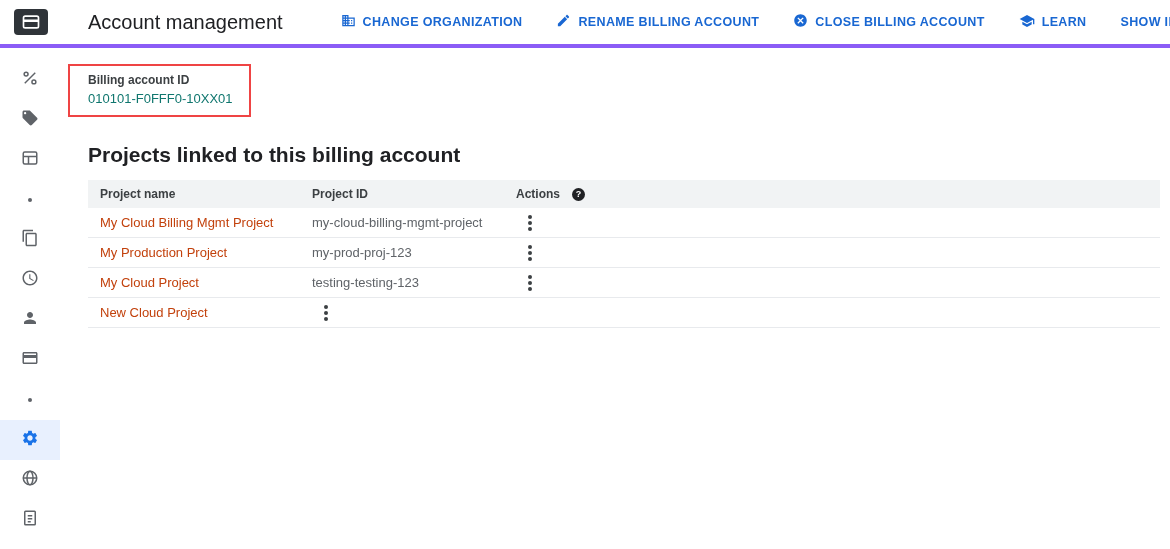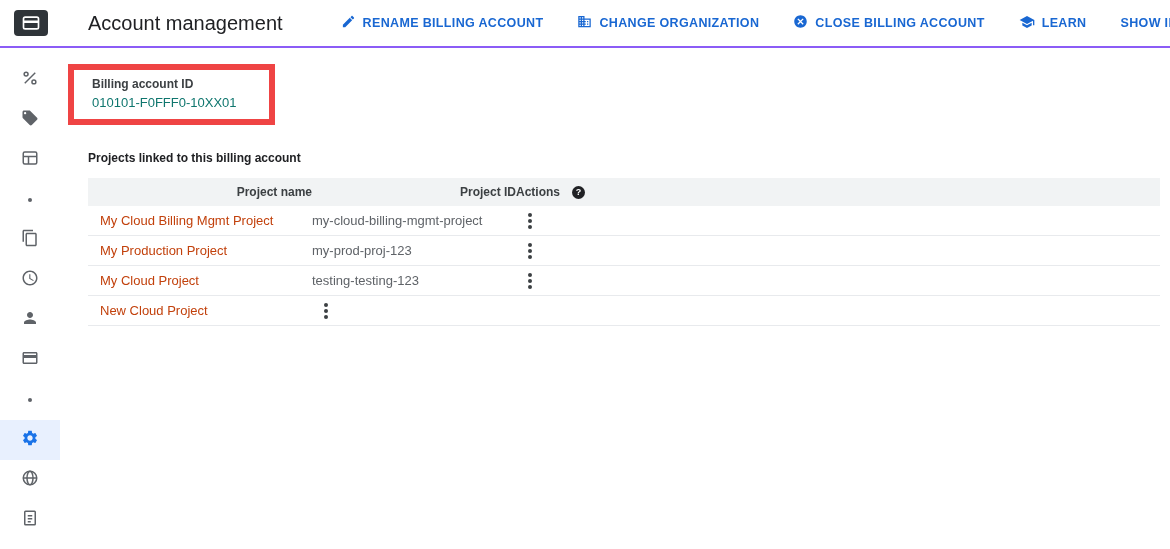--- a/index.html
+++ b/index.html
@@ -4,21 +4,21 @@
 <style>
   * { margin:0; padding:0; box-sizing:border-box; }
   html,body { width:1170px; height:549px; overflow:hidden; background:#fff;
     font-family:"Liberation Sans", sans-serif; color:#202124; }
 
   .app { position:relative; width:1170px; height:549px; background:#fff; }
 
   
   .header { position:absolute; top:0; left:0; right:0; height:48px;
     display:flex; align-items:center; padding:0 14px; background:#fff;
-    border-bottom:2px solid #8b5cf6; z-index:5; }
+    border-bottom:4px solid #8b5cf6; z-index:5; }
   .logo { width:34px; height:26px; background:#2f3439; border-radius:4px;
     display:flex; align-items:center; justify-content:center; flex:0 0 auto; }
   .page-title { font-size:20px; font-weight:400; color:#202124; margin-left:40px; white-space:nowrap; }
   .header-nav { display:flex; align-items:center; gap:30px; margin-left:56px; flex:1; padding-right:4px; }
   .hbtn { display:flex; align-items:center; gap:7px; border:none; background:none;
     color:#1967d2; font-family:inherit; font-size:12.5px; font-weight:bold;
     letter-spacing:.35px; cursor:pointer; white-space:nowrap; padding:6px 2px; }
   .hbtn svg { flex:0 0 auto; }
   .hbtn.last { margin-left:auto; }
 
@@ -27,31 +27,31 @@
     padding-top:12px; }
   .side-item { width:60px; height:40px; display:flex; align-items:center; justify-content:center;
     cursor:pointer; }
   .side-item.active { background:#e8f0fe; }
   .side-dot { width:4px; height:4px; border-radius:50%; background:#5f6368; }
 
   
   .main { position:absolute; top:48px; left:60px; right:0; bottom:0; background:#fff;
     padding:16px 10px 0 28px; }
 
-  .billing-box { border:6px solid #ef4444; width:fit-content; margin-left:-20px;
-    padding:7px 32px 9px 18px; }
+  .billing-box { border:2px solid #ef4444; width:fit-content; margin-left:-20px;
+    padding:7px 16px 9px 18px; }
   .ba-label { font-size:12px; font-weight:bold; color:#3c4043; }
   .ba-value { font-size:13px; color:#0f766e; margin-top:4px; }
 
-  .section-heading { font-size:12px; font-weight:bold; color:#202124; margin-top:26px; }
+  .section-heading { font-size:21px; font-weight:bold; color:#202124; margin-top:26px; }
 
   .table { margin-top:13px; margin-right:0; }
   .thead { display:grid; grid-template-columns:212px 204px 1fr; align-items:center;
     background:#f1f3f4; height:28px; padding-left:12px; }
-  .th { font-size:12px; font-weight:bold; color:#3c4043;text-align:right; }
+  .th { font-size:12px; font-weight:bold; color:#3c4043; }
   .th-actions { display:flex; align-items:center; gap:12px; }
   .help-badge { width:13px; height:13px; border-radius:50%; background:#202124; color:#fff;
     font-size:9px; font-weight:bold; display:inline-flex; align-items:center; justify-content:center;
     cursor:pointer; }
   .trow { display:grid; grid-template-columns:212px 204px 1fr; align-items:center;
     height:30px; padding-left:12px; border-bottom:1px solid #e8eaed; }
   .td-name { font-size:13px; color:#c2410c; }
   .td-id { font-size:13px; color:#5f6368; }
   .kebab { width:22px; height:22px; border:none; background:none; cursor:pointer;
     display:flex; align-items:center; justify-content:center; margin-left:3px; }
@@ -69,33 +69,33 @@
         <rect x="3" y="2" width="18" height="14" rx="2" fill="none" stroke="#ffffff" stroke-width="2"></rect>
         <rect x="3" y="6" width="18" height="3" fill="#ffffff"></rect>
       </svg>
     </div>
     <div class="page-title">Account management</div>
 
     <div class="header-nav">
       <button class="hbtn">
         <span>
           <svg width="15" height="15" viewBox="0 0 24 24" fill="#1967d2">
+            <path d="M12 7V3H2v18h20V7H12zM6 19H4v-2h2v2zm0-4H4v-2h2v2zm0-4H4V9h2v2zm0-4H4V5h2v2zm4 12H8v-2h2v2zm0-4H8v-2h2v2zm0-4H8V9h2v2zm0-4H8V5h2v2zm10 12h-8v-2h2v-2h-2v-2h2v-2h-2V9h8v10zm-2-8h-2v2h2v-2zm0 4h-2v2h2v-2z"></path>
+          </svg>
+        </span>
+        <span>CHANGE ORGANIZATION</span>
+      </button>
+
+      <button class="hbtn">
+        <span>
+          <svg width="15" height="15" viewBox="0 0 24 24" fill="#1967d2">
             <path d="M3 17.25V21h3.75L17.81 9.94l-3.75-3.75L3 17.25zM20.71 7.04c.39-.39.39-1.02 0-1.41l-2.34-2.34c-.39-.39-1.02-.39-1.41 0l-1.83 1.83 3.75 3.75 1.83-1.83z"></path>
           </svg>
         </span>
         <span>RENAME BILLING ACCOUNT</span>
-      </button>
-
-      <button class="hbtn">
-        <span>
-          <svg width="15" height="15" viewBox="0 0 24 24" fill="#1967d2">
-            <path d="M12 7V3H2v18h20V7H12zM6 19H4v-2h2v2zm0-4H4v-2h2v2zm0-4H4V9h2v2zm0-4H4V5h2v2zm4 12H8v-2h2v2zm0-4H8v-2h2v2zm0-4H8V9h2v2zm0-4H8V5h2v2zm10 12h-8v-2h2v-2h-2v-2h2v-2h-2V9h8v10zm-2-8h-2v2h2v-2zm0 4h-2v2h2v-2z"></path>
-          </svg>
-        </span>
-        <span>CHANGE ORGANIZATION</span>
       </button>
 
       <button class="hbtn">
         <span>
           <svg width="15" height="15" viewBox="0 0 24 24" fill="#1967d2">
             <path d="M12 2C6.47 2 2 6.47 2 12s4.47 10 10 10 10-4.47 10-10S17.53 2 12 2zm5 13.59L15.59 17 12 13.41 8.41 17 7 15.59 10.59 12 7 8.41 8.41 7 12 10.59 15.59 7 17 8.41 13.41 12 17 15.59z"></path>
           </svg>
         </span>
         <span>CLOSE BILLING ACCOUNT</span>
       </button>

